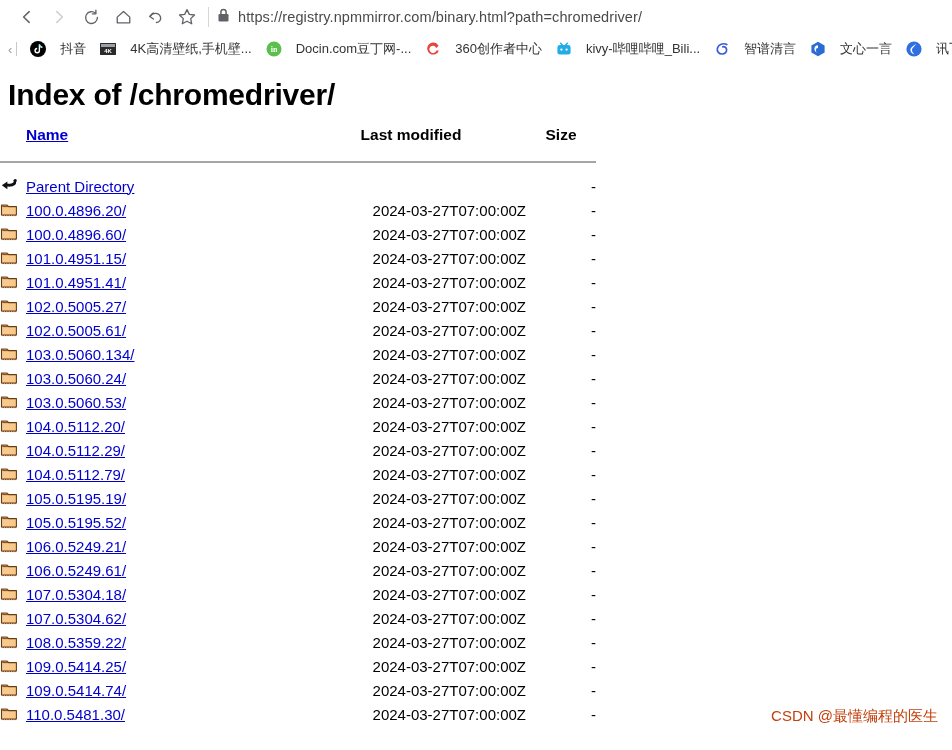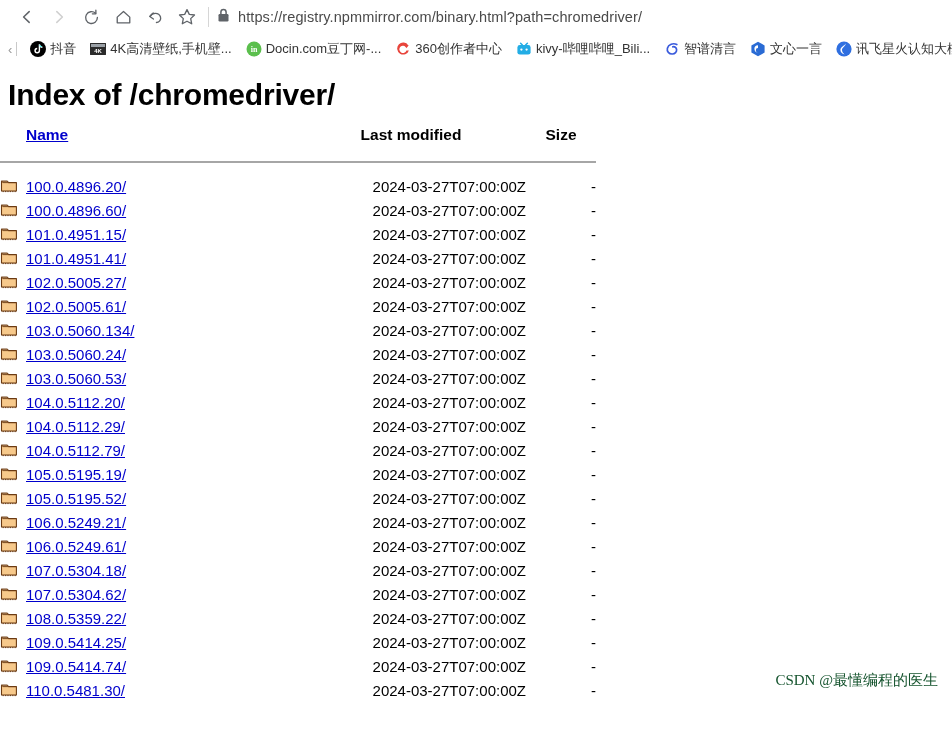--- a/index.html
+++ b/index.html
@@ -86,21 +86,21 @@
     display: inline-block;
     width: 1px;
     height: 14px;
     background: #c9c9c9;
     margin-left: 4px;
     vertical-align: middle;
   }
   .bm-item {
     display: flex;
     align-items: center;
-    gap: 4px;
+    gap: 14px;
     padding: 3px 7px;
     border-radius: 4px;
     cursor: pointer;
     flex: 0 0 auto;
   }
   .bm-label {
     font-size: 13px;
     color: #333333;
     white-space: nowrap;
   }
@@ -183,24 +183,24 @@
   td.c-mod  { text-align: right; padding-right: 20px; color: #000; }
   td.c-size { text-align: right; padding-right: 10px; color: #000; }
 
   
   .icon-folder, .icon-back { display: block; }
 
   
   .watermark {
     position: absolute;
     right: 14px;
-    bottom: 12px;
-    color: #14532d;
+    bottom: 0;
+    color: #c2410c;
     font-size: 15px;
-    font-family: Liberation Serif, serif;
+    font-family: Liberation Sans, sans-serif;
     user-select: none;
     white-space: nowrap;
   }
 </style>
 </head>
 <body>
 
 <div class="browser-toolbar">
   <div class="nav-icons">
 
@@ -378,20 +378,29 @@
         <th class="col-size">Size</th>
       </tr>
       <tr class="rule-row">
         <td colspan="4">
           <div class="hrule"></div>
         </td>
       </tr>
     </thead>
     <tbody id="listing-body">
 
+    <tr>
+          <td class="c-icon"><span><svg class="icon-back" width="19" height="16" viewBox="0 0 19 16">
+                <path d="M14.8 2.2 C16.4 3.2 16.6 5.4 15.2 6.8 C13.6 8.4 10.6 8.8 7.4 8.6 L7.4 11.2 L1.8 7.2 L7.4 3.4 L7.4 5.8 C10.2 5.9 12.4 5.4 13.4 4.2 C13.9 3.5 13.9 2.8 13.4 2.3 Z" fill="#111111"></path>
+                <circle cx="15.2" cy="2.6" r="1.6" fill="#111111"></circle>
+              </svg></span></td>
+          <td class="c-name"><a href="#">Parent Directory</a></td>
+          <td class="c-mod"></td>
+          <td class="c-size">-</td>
+        </tr>
         <tr>
           <td class="c-icon"><span><svg class="icon-folder" width="19" height="16" viewBox="0 0 19 16">
                 <path d="M1.5 3.2 H7.2 L8.6 4.6 H16.4 V13 H1.5 Z" fill="#f7c98b" stroke="#6b3a12" stroke-width="1.1" stroke-linejoin="round"></path>
                 <path d="M1.5 3.2 H7.2 L8.6 4.6 H3.0 Z" fill="#fbe0b8" stroke="#6b3a12" stroke-width="0.9" stroke-linejoin="round"></path>
                 <path d="M2.6 13.6 H16.0" stroke="#6b3a12" stroke-width="1" stroke-dasharray="1.2 1.2"></path>
               </svg></span></td>
           <td class="c-name"><a href="#">100.0.4896.20/</a></td>
           <td class="c-mod">2024-03-27T07:00:00Z</td>
           <td class="c-size">-</td>
         </tr>

